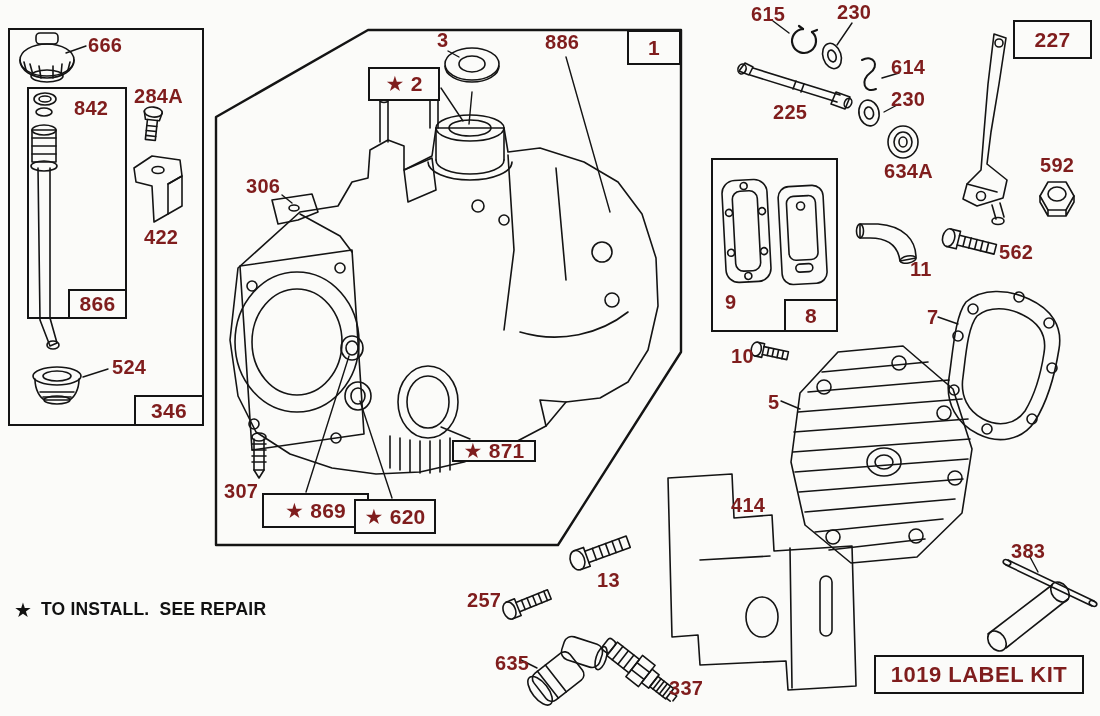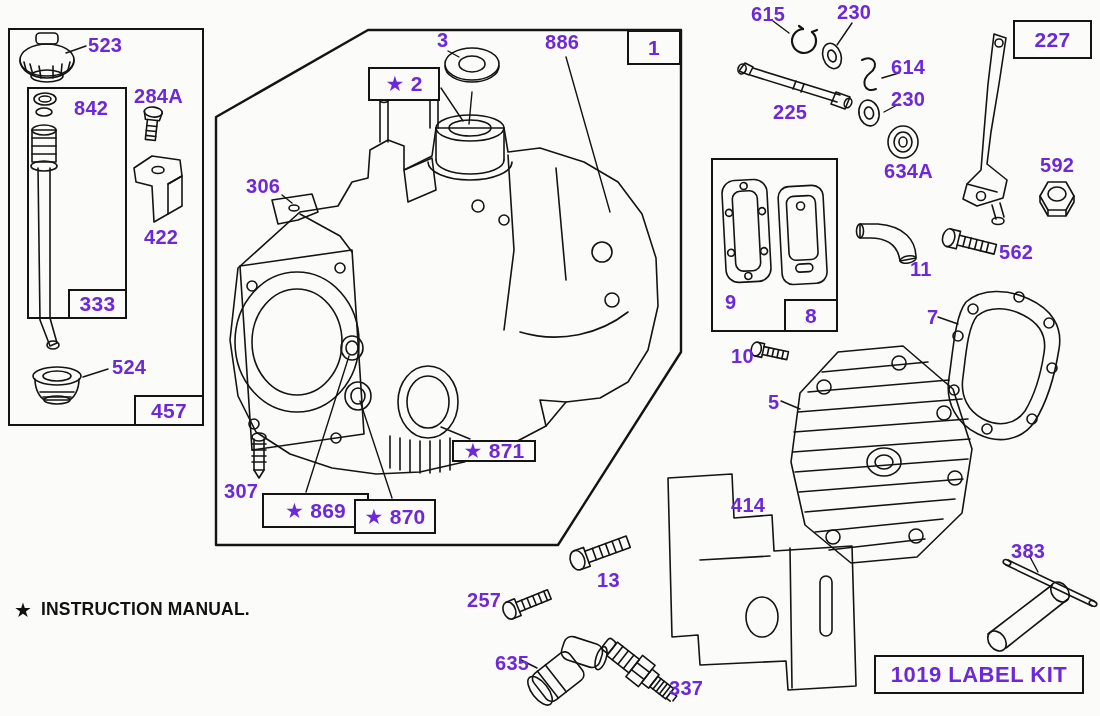--- a/index.html
+++ b/index.html
@@ -7,21 +7,21 @@
   body {
     background:#fbfbf9;
     font-family:"Liberation Sans","DejaVu Sans",sans-serif;
     position:relative; overflow:hidden; color:#111;
   }
   .stage { position:absolute; left:0; top:0; width:1100px; height:716px; }
   svg.art { position:absolute; left:0; top:0; z-index:1; }
   .frame { position:absolute; border:2.5px solid #141414; z-index:2; }
   .lbl {
     position:absolute; z-index:3; font-weight:bold; font-size:20px;
-    color:#6d28d9; white-space:pre; letter-spacing:.3px; line-height:22px;
+    color:#7f1d1d; white-space:pre; letter-spacing:.3px; line-height:22px;
   }
   .lbl.boxed {
     border:2.5px solid #141414; background:#fbfbf9;
     display:flex; align-items:center; justify-content:center;
     font-size:21px;
   }
   .lbl.kit { font-size:22px; letter-spacing:.5px; }
   .footnote { position:absolute; left:14px; top:600px; z-index:3; font-weight:bold; }
   .footnote .row { display:flex; align-items:flex-start; }
   .footnote .star { font-size:20px; line-height:20px; margin-right:9px; }
@@ -330,21 +330,21 @@
         <path d="M662,664 v13 M666,664 v13 M670,664 v13 M674,664 v13"></path>
         <path d="M678,668 h7 M685,668 v6 M678,676 h5"></path>
       </g>
     </g>
   </svg>
 
   <div class="frame" style="left:8px;top:28px;width:196px;height:398px"></div>
   <div class="frame" style="left:27px;top:87px;width:100px;height:232px"></div>
   <div class="frame" style="left:711px;top:158px;width:127px;height:174px"></div>
 
-  <div class="lbl" style="left:88px;top:34px">523</div>
+  <div class="lbl" style="left:88px;top:34px">666</div>
   <div class="lbl" style="left:74px;top:97px">842</div>
   <div class="lbl" style="left:134px;top:85px">284A</div>
   <div class="lbl" style="left:144px;top:226px">422</div>
   <div class="lbl" style="left:112px;top:356px">524</div>
   <div class="lbl" style="left:246px;top:175px">306</div>
   <div class="lbl" style="left:437px;top:29px">3</div>
   <div class="lbl" style="left:545px;top:31px">886</div>
   <div class="lbl" style="left:224px;top:480px">307</div>
   <div class="lbl" style="left:751px;top:3px">615</div>
   <div class="lbl" style="left:837px;top:1px">230</div>
@@ -361,31 +361,31 @@
   <div class="lbl" style="left:768px;top:391px">5</div>
   <div class="lbl" style="left:731px;top:494px">414</div>
   <div class="lbl" style="left:1011px;top:540px">383</div>
   <div class="lbl" style="left:597px;top:569px">13</div>
   <div class="lbl" style="left:467px;top:589px">257</div>
   <div class="lbl" style="left:495px;top:652px">635</div>
   <div class="lbl" style="left:669px;top:677px">337</div>
 
   <div class="lbl boxed" style="left:627px;top:30px;width:54px;height:35px">1</div>
   <div class="lbl boxed" style="left:368px;top:67px;width:72px;height:34px">★ 2</div>
-  <div class="lbl boxed" style="left:68px;top:289px;width:59px;height:30px">333</div>
-  <div class="lbl boxed" style="left:134px;top:395px;width:70px;height:31px">457</div>
+  <div class="lbl boxed" style="left:68px;top:289px;width:59px;height:30px">866</div>
+  <div class="lbl boxed" style="left:134px;top:395px;width:70px;height:31px">346</div>
   <div class="lbl boxed" style="left:262px;top:493px;width:107px;height:35px">★ 869</div>
-  <div class="lbl boxed" style="left:354px;top:499px;width:82px;height:35px">★ 870</div>
+  <div class="lbl boxed" style="left:354px;top:499px;width:82px;height:35px">★ 620</div>
   <div class="lbl boxed" style="left:452px;top:440px;width:84px;height:22px">★ 871</div>
   <div class="lbl boxed" style="left:1013px;top:20px;width:79px;height:39px">227</div>
   <div class="lbl boxed" style="left:784px;top:299px;width:54px;height:33px">8</div>
   <div class="lbl boxed kit" style="left:874px;top:655px;width:210px;height:39px">1019 LABEL KIT</div>
 
   <div class="footnote">
     <div class="row">
       <span class="star">★</span>
       <div class="lines">
-        <div>INSTRUCTION MANUAL.</div>
+        <div>TO INSTALL.  SEE REPAIR</div>
       </div>
     </div>
   </div>
 
 </div>
 
 </body></html>

